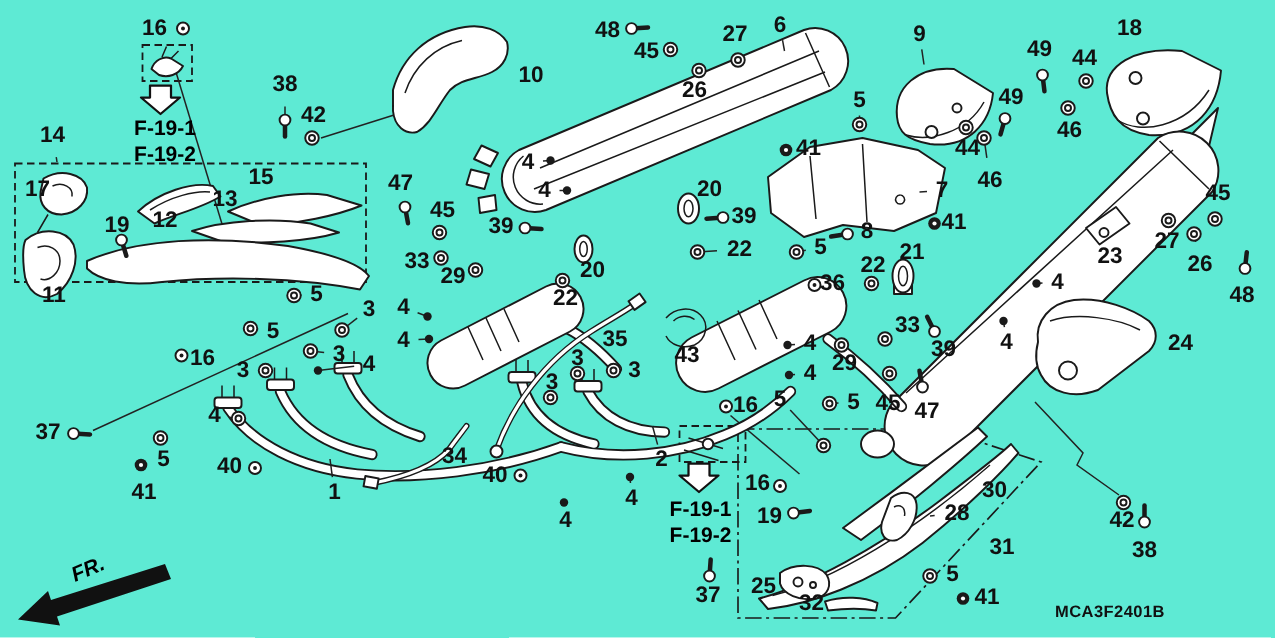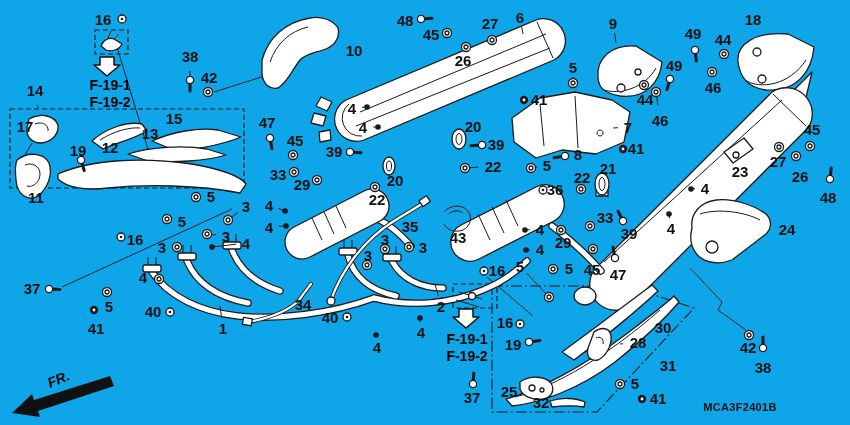--- a/index.html
+++ b/index.html
@@ -1,16 +1,16 @@
 <!DOCTYPE html>
 <html><head>
 <meta charset="utf-8">
 <style>
   html,body{margin:0;padding:0;background:#fff;}
-  #canvas{position:relative;width:850px;height:425px;background:#0ea5e9;overflow:hidden;}
+  #canvas{position:relative;width:850px;height:425px;background:#5eead4;overflow:hidden;}
   svg{display:block;}
   .part{fill:#fff;stroke:#1a1a1a;stroke-width:1.3;stroke-linejoin:round;}
   .detail{fill:none;stroke:#1a1a1a;stroke-width:1;}
   .ln{fill:none;stroke:#222;stroke-width:1;}
   .leader{stroke:#222;stroke-width:1;}
   .shaft{stroke:#1a1a1a;stroke-width:3;stroke-linecap:round;}
   .pipe-o{fill:none;stroke:#1a1a1a;stroke-width:7.5;stroke-linecap:round;}
   .pipe-i{fill:none;stroke:#fff;stroke-width:5;stroke-linecap:round;}
   .cable-o{fill:none;stroke:#1a1a1a;stroke-width:4;stroke-linecap:round;}
   .cable-i{fill:none;stroke:#fff;stroke-width:2.2;stroke-linecap:round;}

